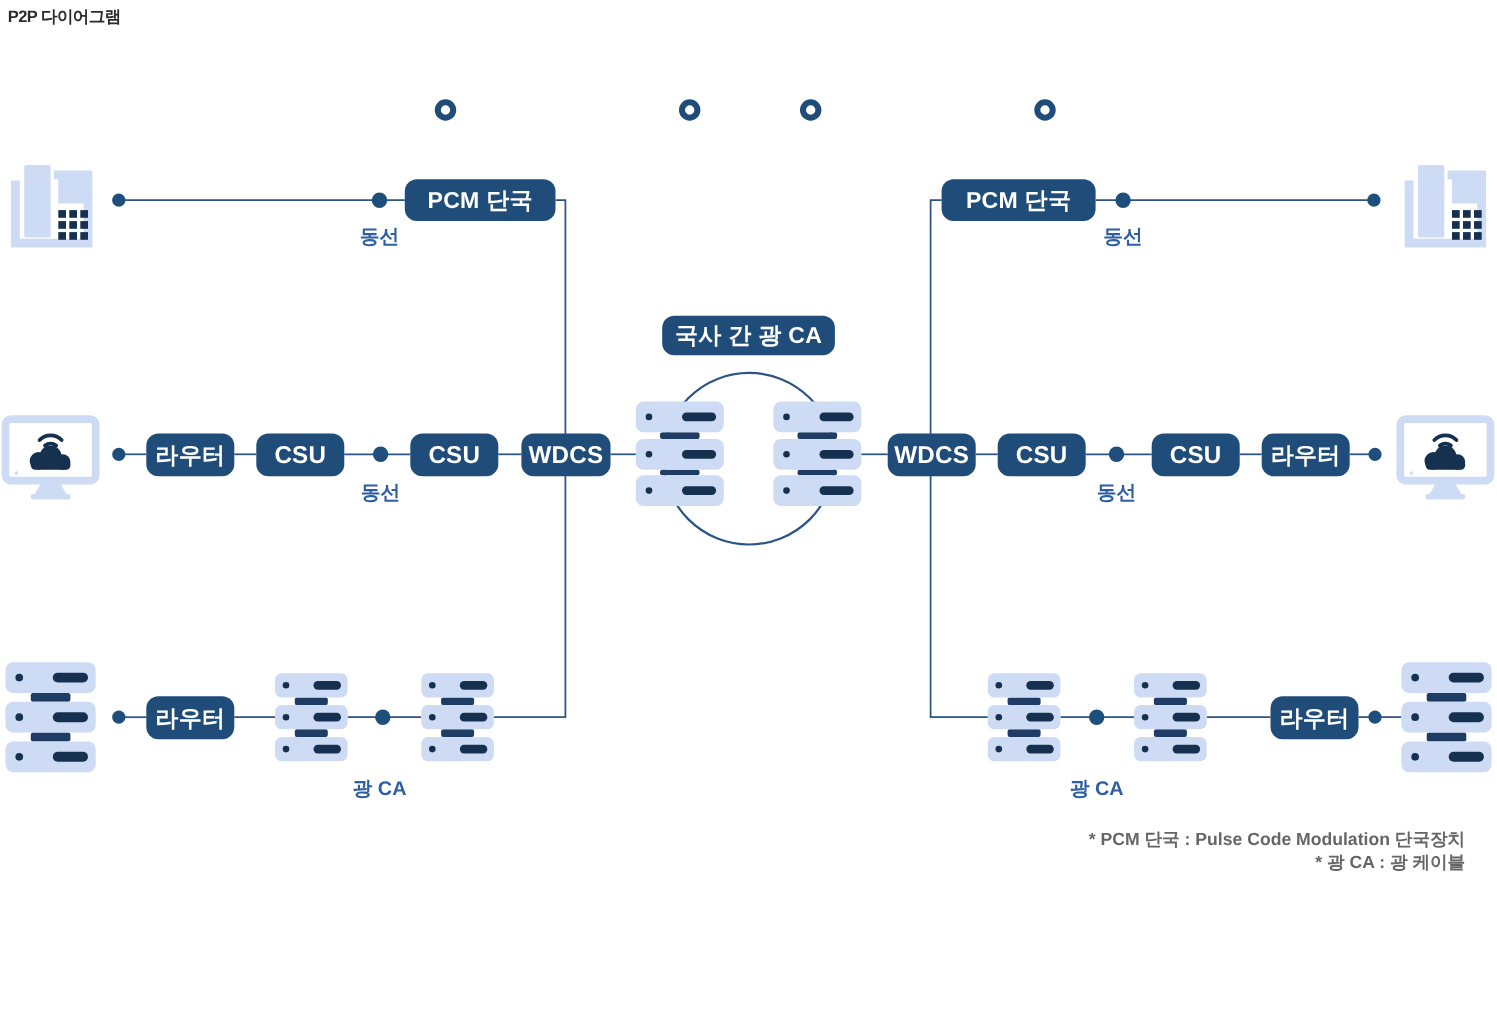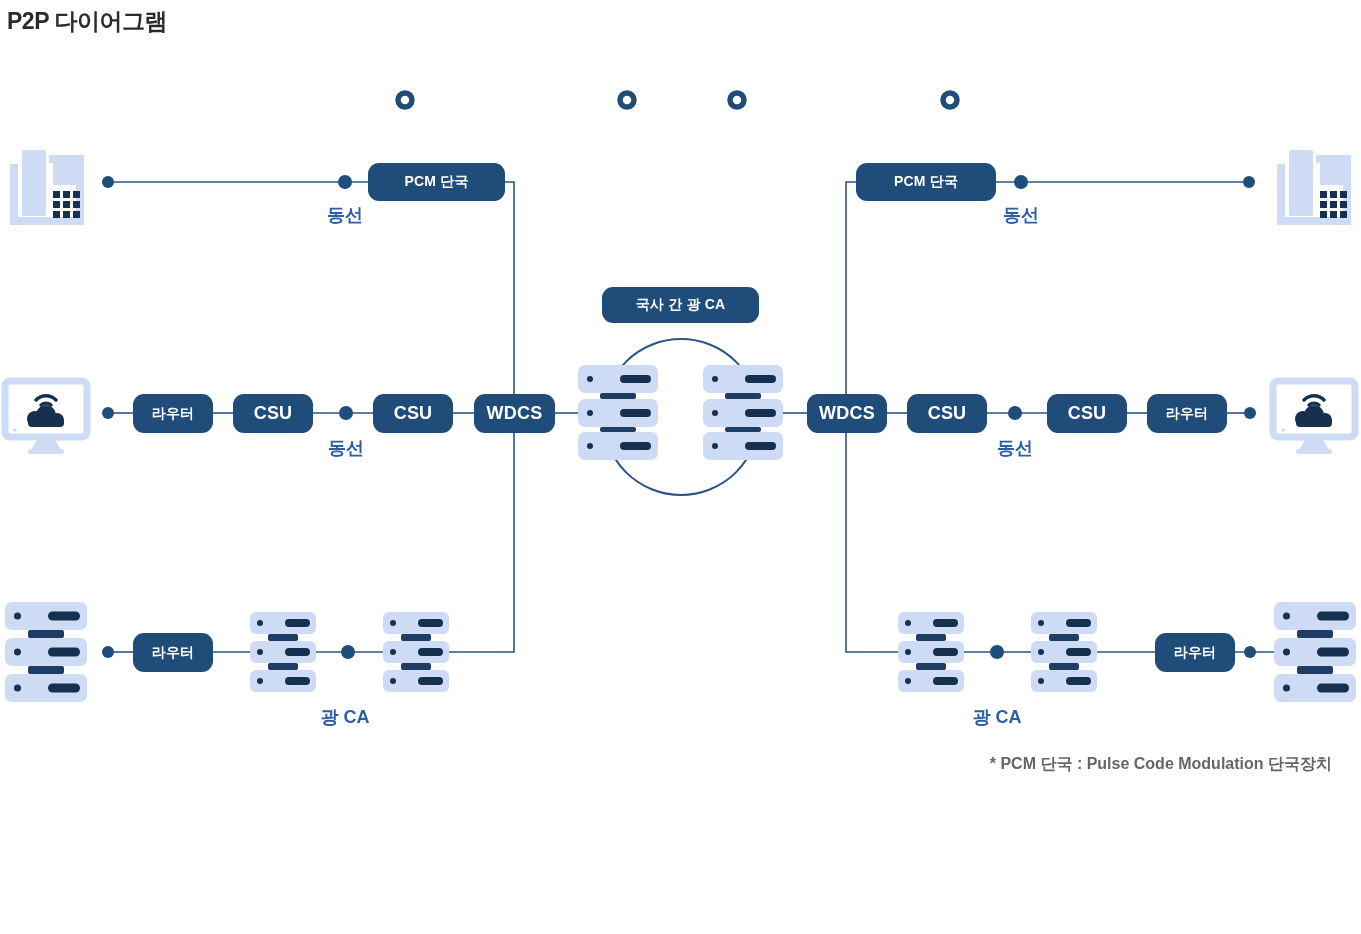--- a/index.html
+++ b/index.html
@@ -12,33 +12,33 @@
     --labelblue:#2E5FA3;
     --gray:#666666;
   }
   *{margin:0;padding:0;box-sizing:border-box;}
   html,body{background:#ffffff;}
   body{font-family:"Liberation Sans", sans-serif;}
   .canvas{position:relative;width:1361px;height:934px;background:#fff;overflow:hidden;}
 
   .page-title{
     position:absolute;left:7px;top:6px;
-    font-size:23px;font-weight:800;color:#2B2B2B;letter-spacing:-0.5px;
+    font-size:15px;font-weight:800;color:#2B2B2B;letter-spacing:-0.5px;
   }
 
   svg.wires{position:absolute;left:0;top:0;z-index:1;}
 
   .node-box{
     position:absolute;z-index:3;
     background:var(--navy);color:#ffffff;
     border-radius:11px;
     display:flex;align-items:center;justify-content:center;
-    font-weight:700;font-size:18px;letter-spacing:0.2px;
-  }
-  .node-box.kr{font-size:14px;}
+    font-weight:700;font-size:22px;letter-spacing:0.2px;
+  }
+  .node-box.kr{font-size:21px;}
 
   .line-label{
     position:absolute;z-index:3;width:80px;text-align:center;
     color:var(--labelblue);font-weight:700;font-size:18px;
   }
 
   .device{position:absolute;z-index:2;}
 
   
   .stack{position:absolute;z-index:2;display:flex;flex-direction:column;align-items:center;}
@@ -269,15 +269,16 @@
 
   <div class="line-label" style="left:305px;top:203px">동선</div>
   <div class="line-label" style="left:981px;top:203px">동선</div>
   <div class="line-label" style="left:306px;top:436px">동선</div>
   <div class="line-label" style="left:975px;top:436px">동선</div>
   <div class="line-label" style="left:305px;top:705px">광 CA</div>
   <div class="line-label" style="left:957px;top:705px">광 CA</div>
 
   <div class="footnotes">
     <div>* PCM 단국 : Pulse Code Modulation 단국장치</div>
+    <div>* 광 CA : 광 케이블</div>
   </div>
 
 </div>
 
 </body></html>

